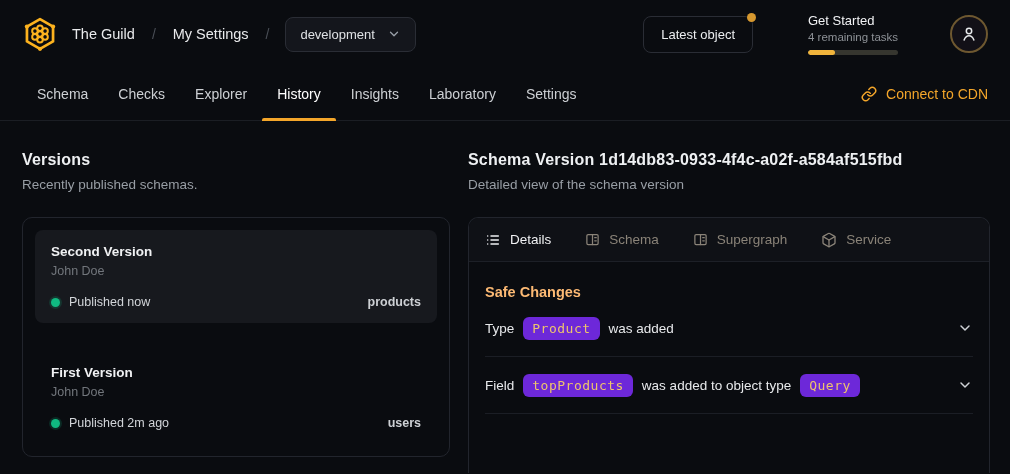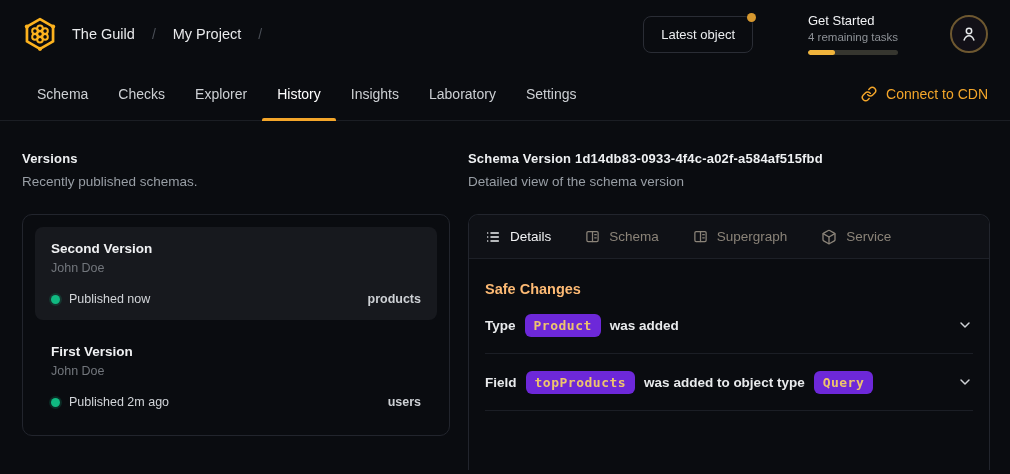--- a/index.html
+++ b/index.html
@@ -53,47 +53,47 @@
   .nav-tab.active::after { content:""; position:absolute; left:0; right:0; bottom:-1px;
     height:3px; background:#f4a62a; border-radius:2px 2px 0 0; }
   .cdn-link { margin-left:auto; display:flex; align-items:center; gap:9px;
     color:#f4a62a; font-size:14px; cursor:pointer; }
 
   
   .main { display:flex; gap:18px; padding:30px 20px 0 22px; height:353px; }
 
   .col-left { width:428px; flex:none; }
   .col-right { flex:1; min-width:0; }
-  .sec-title { font-size:13px; font-weight:700; color:#eef0f2; letter-spacing:.2px;
+  .sec-title { font-size:16px; font-weight:700; color:#eef0f2; letter-spacing:.2px;
     white-space:nowrap; overflow:hidden; }
   .sec-sub { margin-top:8px; font-size:13.5px; color:#989ea5; }
 
   .versions-box { margin-top:25px; border:1px solid #22252d; border-radius:10px;
-    padding:12px; display:flex; flex-direction:column; gap:10px; }
+    padding:12px; display:flex; flex-direction:column; gap:28px; }
   .version-card { border-radius:8px; padding:14px 16px; cursor:pointer; }
   .version-card.selected { background:#17191e; }
   .vc-title { font-size:13.5px; font-weight:600; color:#f0f1f3; }
   .vc-author { margin-top:5px; font-size:12.5px; color:#72767c; }
   .vc-meta { margin-top:17px; display:flex; align-items:center; justify-content:space-between;text-align:center; }
   .vc-status { display:flex; align-items:center; gap:9px; font-size:12.5px; color:#d2d5d9; }
   .dot-green { width:9px; height:9px; border-radius:50%; background:#10b981;
     box-shadow:0 0 0 2px rgba(16,185,129,.18); }
   .vc-service { font-size:12.5px; font-weight:700; color:#cdd0d4; }
 
   .detail-panel { margin-top:25px; border:1px solid #22252d; border-bottom:none;
     border-radius:10px 10px 0 0; height:256px; overflow:hidden; }
   .detail-tabs { height:44px; display:flex; align-items:center; gap:34px;
     padding:0 16px; background:#0f1116; border-bottom:1px solid #1d2027; }
   .dtab { display:flex; align-items:center; gap:9px; font-size:13.5px;
     color:#8a8378; cursor:pointer; }
   .dtab.active { color:#f0f1f3;text-align:center; }
   .detail-body { padding:0 16px; }
   .safe-title { margin-top:22px; font-size:14.5px; font-weight:700; color:#fdba74; }
   .change-row { height:57px; display:flex; align-items:center; justify-content:space-between;
-    border-bottom:1px solid #1b1e25; cursor:pointer;font-weight:bold; }
+    border-bottom:1px solid #1b1e25; cursor:pointer; }
   .cr-left { display:flex; align-items:center; gap:9px; font-size:13.5px; color:#e8eaec; }
   .code-badge { font-family:"DejaVu Sans Mono","Liberation Mono",monospace;
     font-size:13px; color:#eec46d; background:#6d28d9; border-radius:6px;
     padding:4px 9px; letter-spacing:.5px; }
   .cr-chev { color:#cfd2d6; }
 </style>
 </head>
 <body>
 
 <div class="header">
@@ -111,24 +111,32 @@
       </g>
       <circle cx="5.5" cy="11.8" r="2.4" fill="#fcb21e" stroke="none"></circle>
       <circle cx="34.5" cy="11.8" r="2.4" fill="#fcb21e" stroke="none"></circle>
       <circle cx="20" cy="36.5" r="2.4" fill="#fcb21e" stroke="none"></circle>
     </svg>
   </span>
 
   <div class="crumbs">
     <span class="crumb">The Guild</span>
     <span class="crumb-sep">/</span>
-    <span class="crumb">My Project</span>
+    <span class="crumb">My Settings</span>
     <span class="crumb-sep">/</span>
   </div>
 
+  <div class="target-select">
+    <span>development</span>
+    <span class="chev">
+      <svg width="14" height="14" viewBox="0 0 24 24" fill="none" stroke="currentColor" stroke-width="2.2" stroke-linecap="round" stroke-linejoin="round">
+          <polyline points="6 9 12 15 18 9"></polyline>
+        </svg>
+    </span>
+  </div>
 
   <div class="hdr-spacer"></div>
 
   <div class="hdr-right">
     <button class="latest-btn">
       <span>Latest object</span>
       <span class="notif-dot"></span>
     </button>
 
     <div class="get-started">

